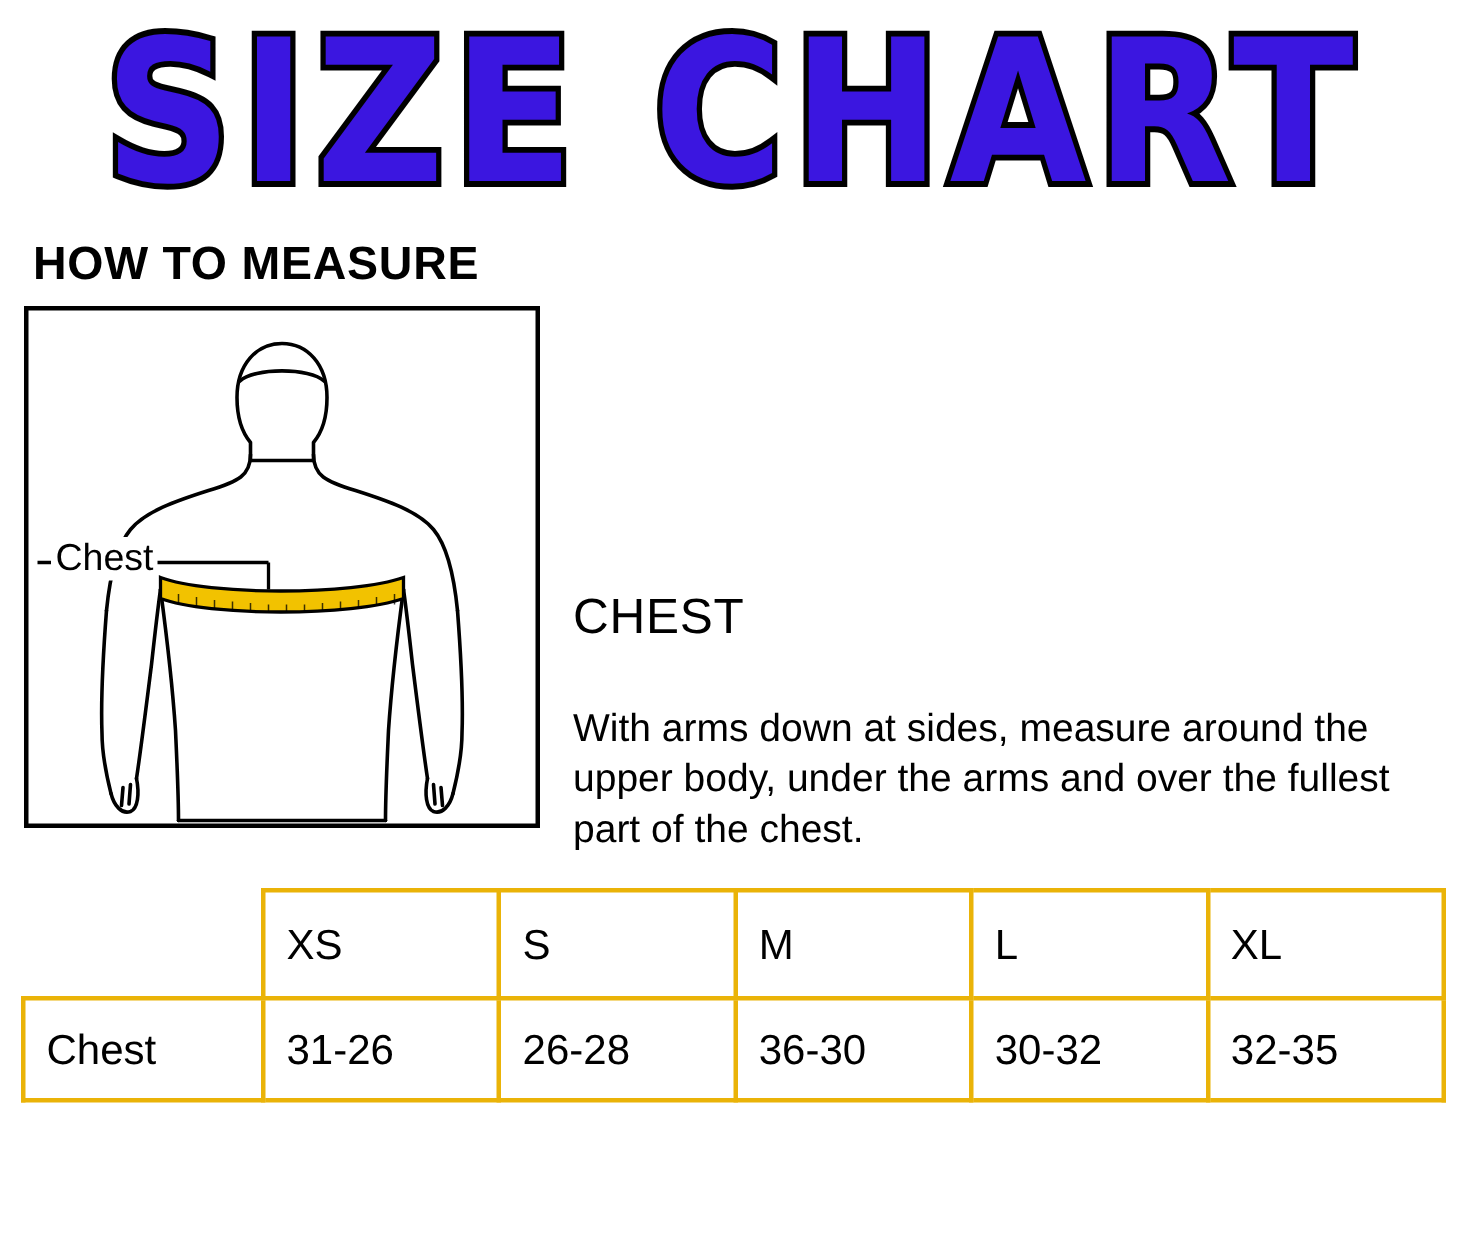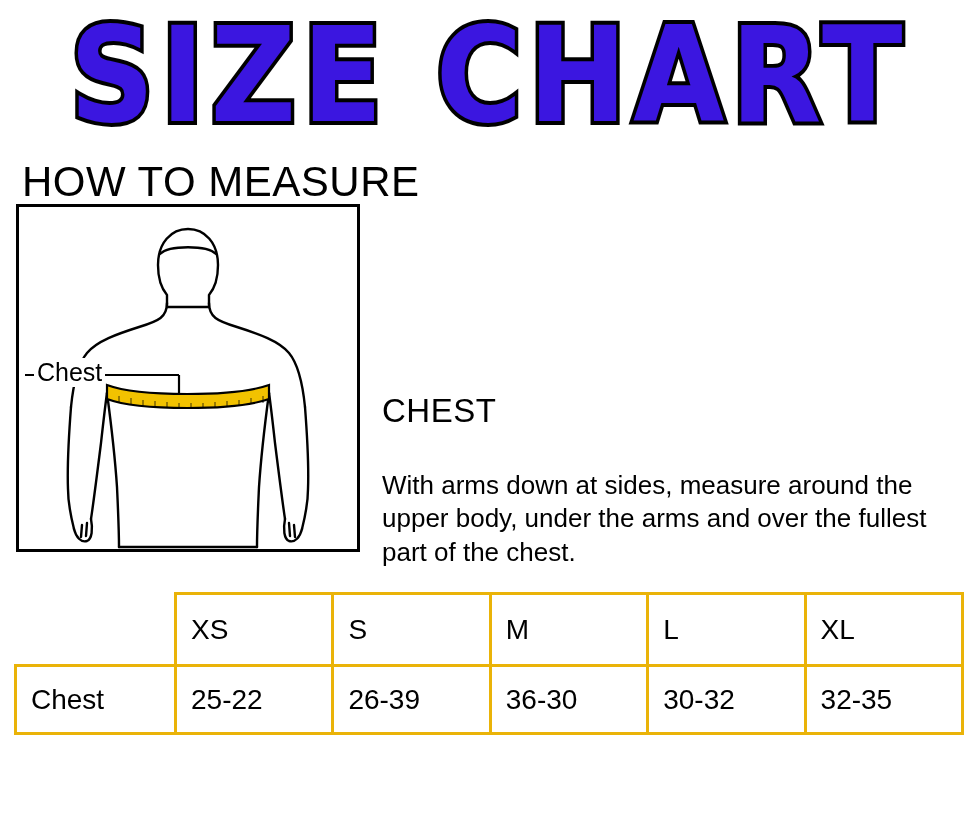--- a/index.html
+++ b/index.html
@@ -40,22 +40,22 @@
     transform: scaleY(1.12);
     white-space: nowrap;
     user-select: none;
   }
 
   
   .how-label {
     position: absolute;
     left: 22px;
     top: 158px;
-    font-size: 42px;
-    font-weight: normal;
+    font-size: 31px;
+    font-weight: bold;
     letter-spacing: 0.5px;
     font-family: "Liberation Sans", sans-serif;
   }
 
   .figure-box {
     position: absolute;
     left: 16px;
     top: 204px;
     width: 344px;
     height: 348px;
@@ -189,20 +189,20 @@
     <tr class="header-row">
       <td class="blank-cell"></td>
       <td>XS</td>
       <td>S</td>
       <td>M</td>
       <td>L</td>
       <td>XL</td>
     </tr>
     <tr>
       <td>Chest</td>
-      <td>25-22</td>
-      <td>26-39</td>
+      <td>31-26</td>
+      <td>26-28</td>
       <td>36-30</td>
       <td>30-32</td>
       <td>32-35</td>
     </tr>
   </tbody>
 </table>
 
 </body></html>

